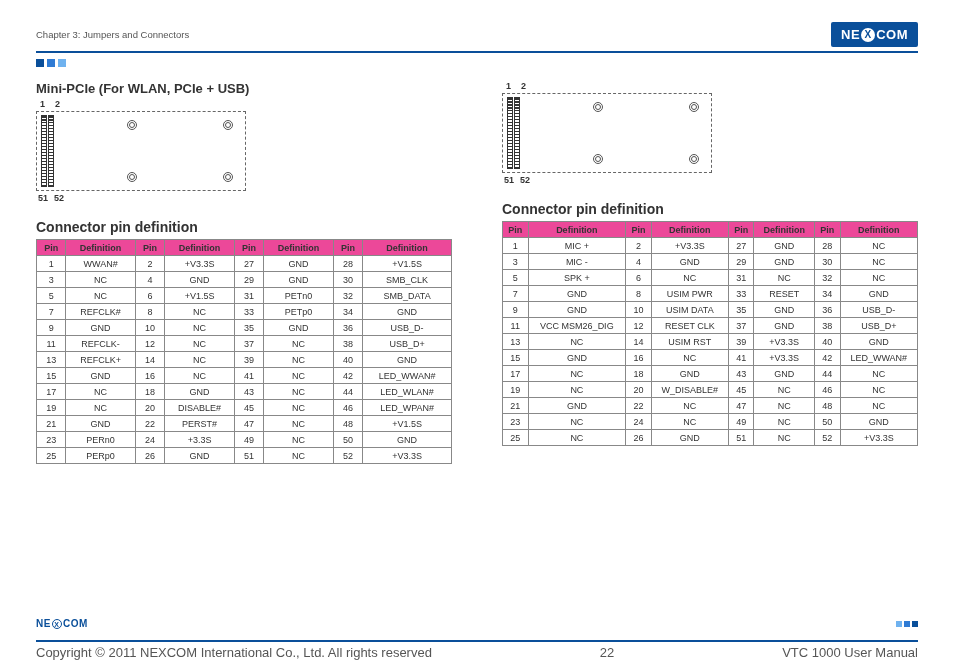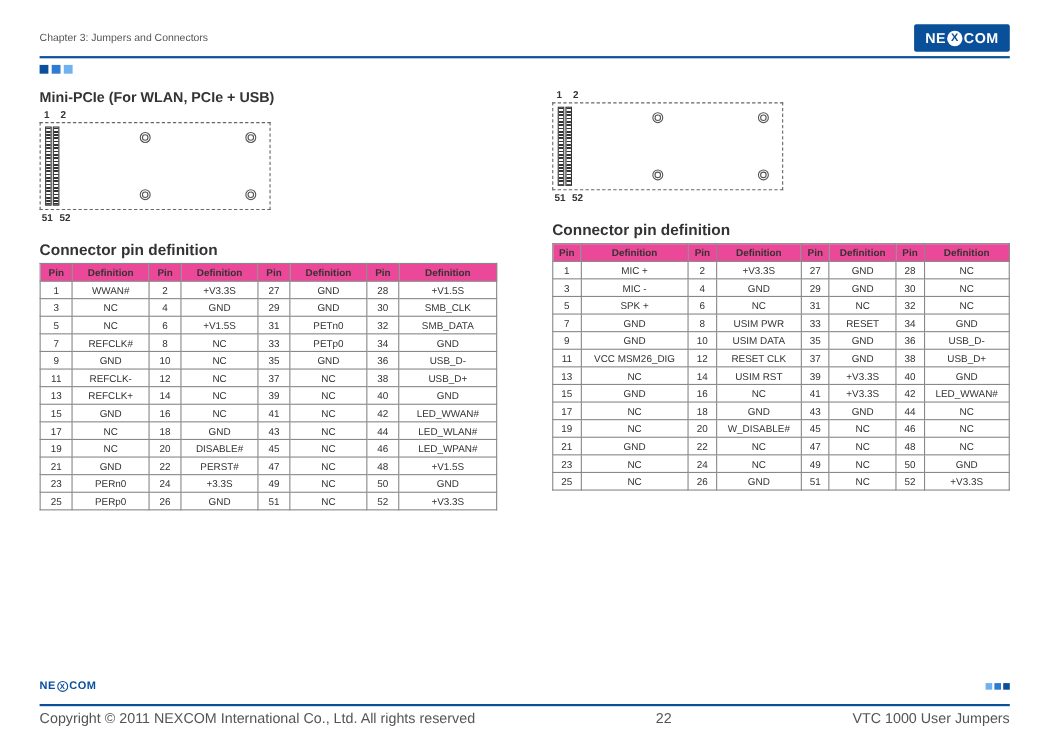--- a/index.html
+++ b/index.html
@@ -532,15 +532,15 @@
   </div>
   <div class="footer-sq">
     <div class="sq" style="background:#6fb2ef"></div>
     <div class="sq" style="background:#2f7bd4"></div>
     <div class="sq" style="background:#0a4f9a"></div>
   </div>
   <div class="footer-line"></div>
   <div class="footer-row">
     <span>Copyright © 2011 NEXCOM International Co., Ltd. All rights reserved</span>
     <span>22</span>
-    <span>VTC 1000 User Jumpers</span>
+    <span>VTC 1000 User Manual</span>
   </div>
 </div>
 
 </body></html>

